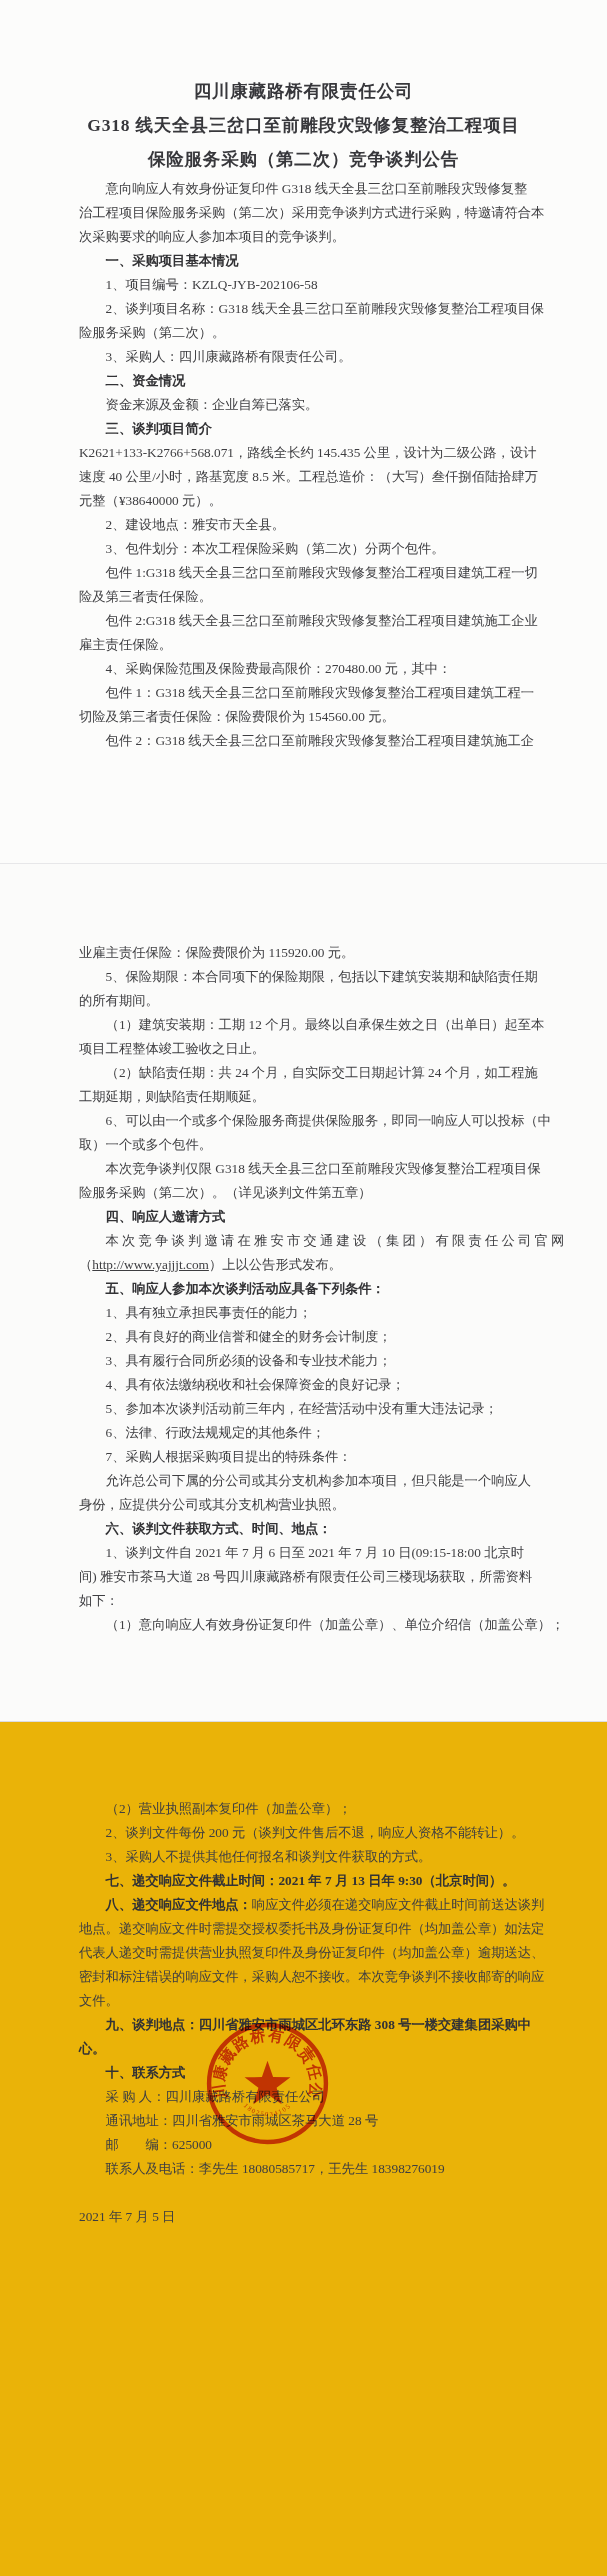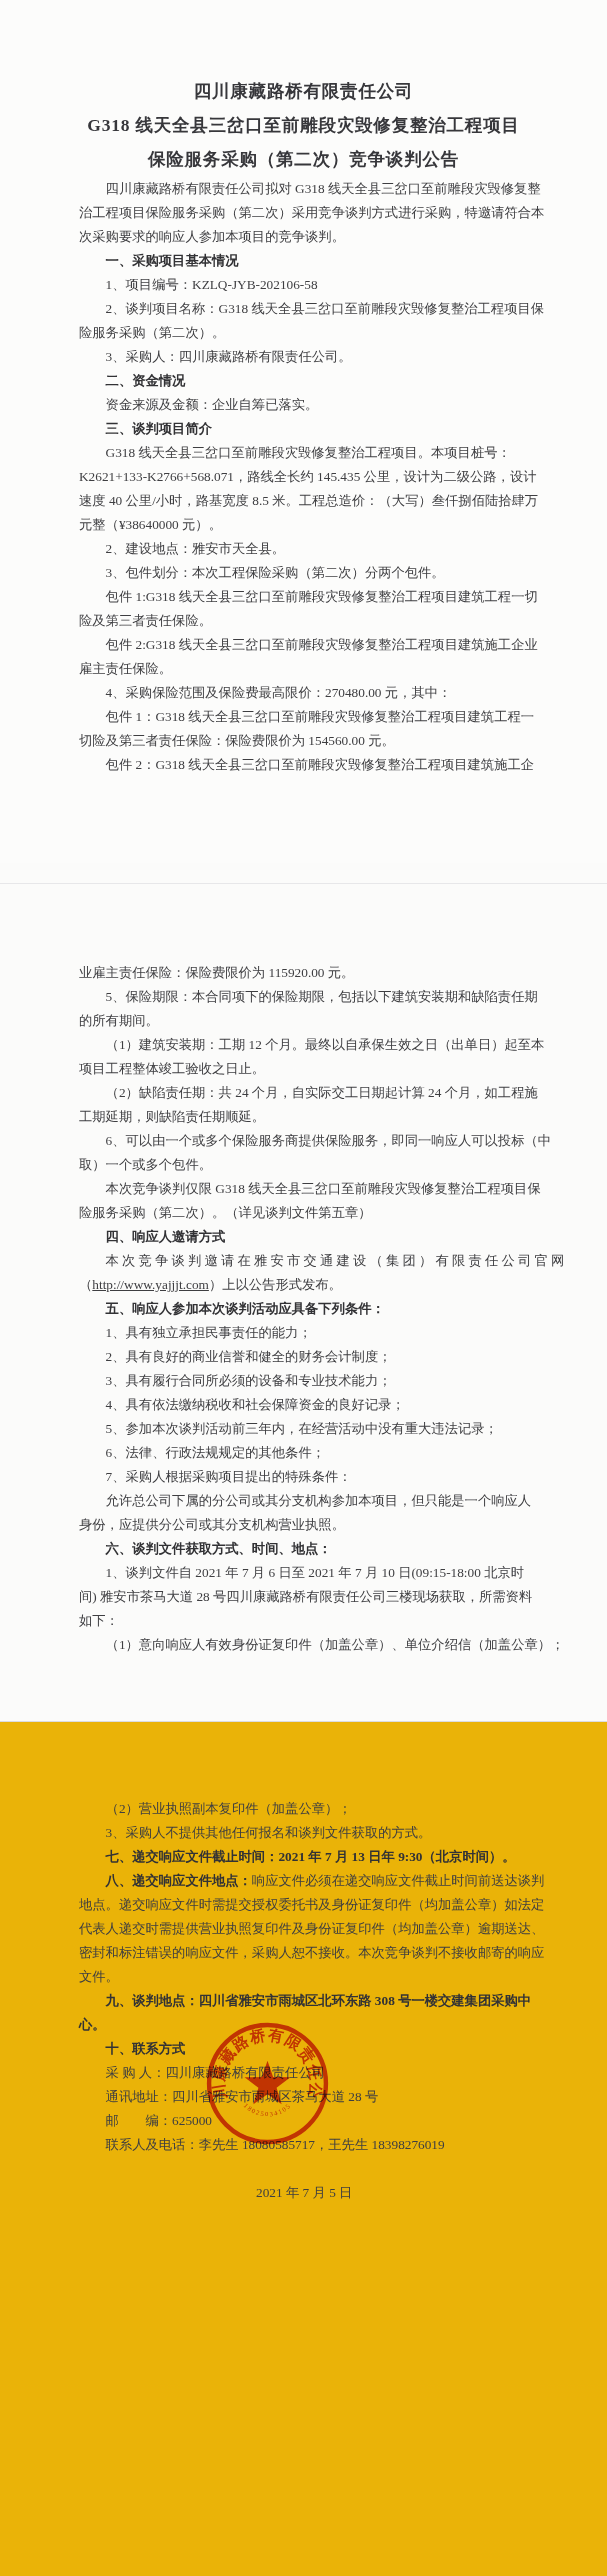--- a/index.html
+++ b/index.html
@@ -4,34 +4,34 @@
 <style>
   html,body{margin:0;padding:0;background:#e9e9ec;}
   .doc{
     position:relative;width:607px;height:2576px;margin:0 auto;
     background:#fbfbfa;overflow:hidden;
     font-family:"Liberation Serif","DejaVu Serif",serif;
     color:#3b3b3d;
   }
   .page{position:absolute;left:0;width:607px;}
   .page-1{top:0;height:863px;background:#fcfcfb;}
-  .page-2{top:883px;height:857px;background:#fbfbfa;border-top:0.8px solid #e7e7e9;}
+  .page-2{top:863px;height:857px;background:#fbfbfa;border-top:0.8px solid #e7e7e9;}
   .page-3{top:1721px;height:855px;background:#eab308;border-top:0.8px solid #dcdce0;}
   .titles{position:absolute;top:74px;left:0;width:607px;text-align:center;}
   .titles .tl{
     height:34px;line-height:34px;font-size:17.5px;font-weight:600;
     letter-spacing:0.8px;color:#37373b;
   }
   .body{position:absolute;left:79px;width:455px;}
   .page-1 .body{top:177px;}
   .page-2 .body{top:77px;}
   .page-3 .body{top:75px;}
   .line{height:24px;line-height:24px;font-size:13.3px;white-space:nowrap;color:#3e3e41;}
   .line.ind{text-indent:26.6px;}
-  .line.right{text-align:center;padding-right:4.6px;white-space:normal;}
+  .line.right{text-align:left;padding-right:4.6px;white-space:normal;}
   .line.spread{letter-spacing:3.2px;}
   .line span.b{font-weight:700;color:#323235;}
   .line span.u{text-decoration:underline;}
   .line.blank{height:24px;}
   .seal{
     position:absolute;left:204px;top:2020px;width:127px;height:127px;
     opacity:.92;mix-blend-mode:multiply;pointer-events:none;
   }
   .smudge{position:absolute;border-radius:50%;
     background:radial-gradient(ellipse at center, rgba(150,150,158,.10) 0%, rgba(150,150,158,0) 70%);}
@@ -48,32 +48,31 @@
   <div class="smudge" style="left:463px;top:1464px;width:129px;height:53px;"></div>
   <div class="smudge" style="left:478px;top:1813px;width:114px;height:46px;"></div>
 
   <div class="page page-1">
     <div class="titles">
       <div class="tl">四川康藏路桥有限责任公司</div>
       <div class="tl">G318 线天全县三岔口至前雕段灾毁修复整治工程项目</div>
       <div class="tl">保险服务采购（第二次）竞争谈判公告</div>
     </div>
     <div class="body">
-        <div class="line ind"><span>四川康藏路桥有限责任公司拟对 G318 线天全县三岔口至前雕段灾毁修复整</span></div>
+        <div class="line ind"><span>意向响应人有效身份证复印件 G318 线天全县三岔口至前雕段灾毁修复整</span></div>
         <div class="line"><span>治工程项目保险服务采购（第二次）采用竞争谈判方式进行采购，特邀请符合本</span></div>
         <div class="line"><span>次采购要求的响应人参加本项目的竞争谈判。</span></div>
         <div class="line ind"><span class="b">一、采购项目基本情况</span></div>
         <div class="line ind"><span>1、项目编号：KZLQ-JYB-202106-58</span></div>
         <div class="line ind"><span>2、谈判项目名称：G318 线天全县三岔口至前雕段灾毁修复整治工程项目保</span></div>
         <div class="line"><span>险服务采购（第二次）。</span></div>
         <div class="line ind"><span>3、采购人：四川康藏路桥有限责任公司。</span></div>
         <div class="line ind"><span class="b">二、资金情况</span></div>
         <div class="line ind"><span>资金来源及金额：企业自筹已落实。</span></div>
         <div class="line ind"><span class="b">三、谈判项目简介</span></div>
-        <div class="line ind"><span>G318 线天全县三岔口至前雕段灾毁修复整治工程项目。本项目桩号：</span></div>
         <div class="line"><span>K2621+133-K2766+568.071，路线全长约 145.435 公里，设计为二级公路，设计</span></div>
         <div class="line"><span>速度 40 公里/小时，路基宽度 8.5 米。工程总造价：（大写）叁仟捌佰陆拾肆万</span></div>
         <div class="line"><span>元整（¥38640000 元）。</span></div>
         <div class="line ind"><span>2、建设地点：雅安市天全县。</span></div>
         <div class="line ind"><span>3、包件划分：本次工程保险采购（第二次）分两个包件。</span></div>
         <div class="line ind"><span>包件 1:G318 线天全县三岔口至前雕段灾毁修复整治工程项目建筑工程一切</span></div>
         <div class="line"><span>险及第三者责任保险。</span></div>
         <div class="line ind"><span>包件 2:G318 线天全县三岔口至前雕段灾毁修复整治工程项目建筑施工企业</span></div>
         <div class="line"><span>雇主责任保险。</span></div>
         <div class="line ind"><span>4、采购保险范围及保险费最高限价：270480.00 元，其中：</span></div>
@@ -113,20 +112,21 @@
         <div class="line ind"><span>1、谈判文件自 2021 年 7 月 6 日至 2021 年 7 月 10 日(09:15-18:00 北京时</span></div>
         <div class="line"><span>间) 雅安市茶马大道 28 号四川康藏路桥有限责任公司三楼现场获取，所需资料</span></div>
         <div class="line"><span>如下：</span></div>
         <div class="line ind"><span>（1）意向响应人有效身份证复印件（加盖公章）、单位介绍信（加盖公章）；</span></div>
       </div>
   </div>
 
   <div class="page page-3">
     <div class="body">
         <div class="line ind"><span>（2）营业执照副本复印件（加盖公章）；</span></div>
+        <div class="line ind"><span>2、谈判文件每份 200 元（谈判文件售后不退，响应人资格不能转让）。</span></div>
         <div class="line ind"><span>3、采购人不提供其他任何报名和谈判文件获取的方式。</span></div>
         <div class="line ind"><span class="b">七、递交响应文件截止时间：2021 年 7 月 13 日年 9:30（北京时间）。</span></div>
         <div class="line ind"><span class="b">八、递交响应文件地点：</span><span>响应文件必须在递交响应文件截止时间前送达谈判</span></div>
         <div class="line"><span>地点。递交响应文件时需提交授权委托书及身份证复印件（均加盖公章）如法定</span></div>
         <div class="line"><span>代表人递交时需提供营业执照复印件及身份证复印件（均加盖公章）逾期送达、</span></div>
         <div class="line"><span>密封和标注错误的响应文件，采购人恕不接收。本次竞争谈判不接收邮寄的响应</span></div>
         <div class="line"><span>文件。</span></div>
         <div class="line ind"><span class="b">九、谈判地点：四川省雅安市雨城区北环东路 308 号一楼交建集团采购中</span></div>
         <div class="line"><span class="b">心。</span></div>
         <div class="line ind"><span class="b">十、联系方式</span></div>

